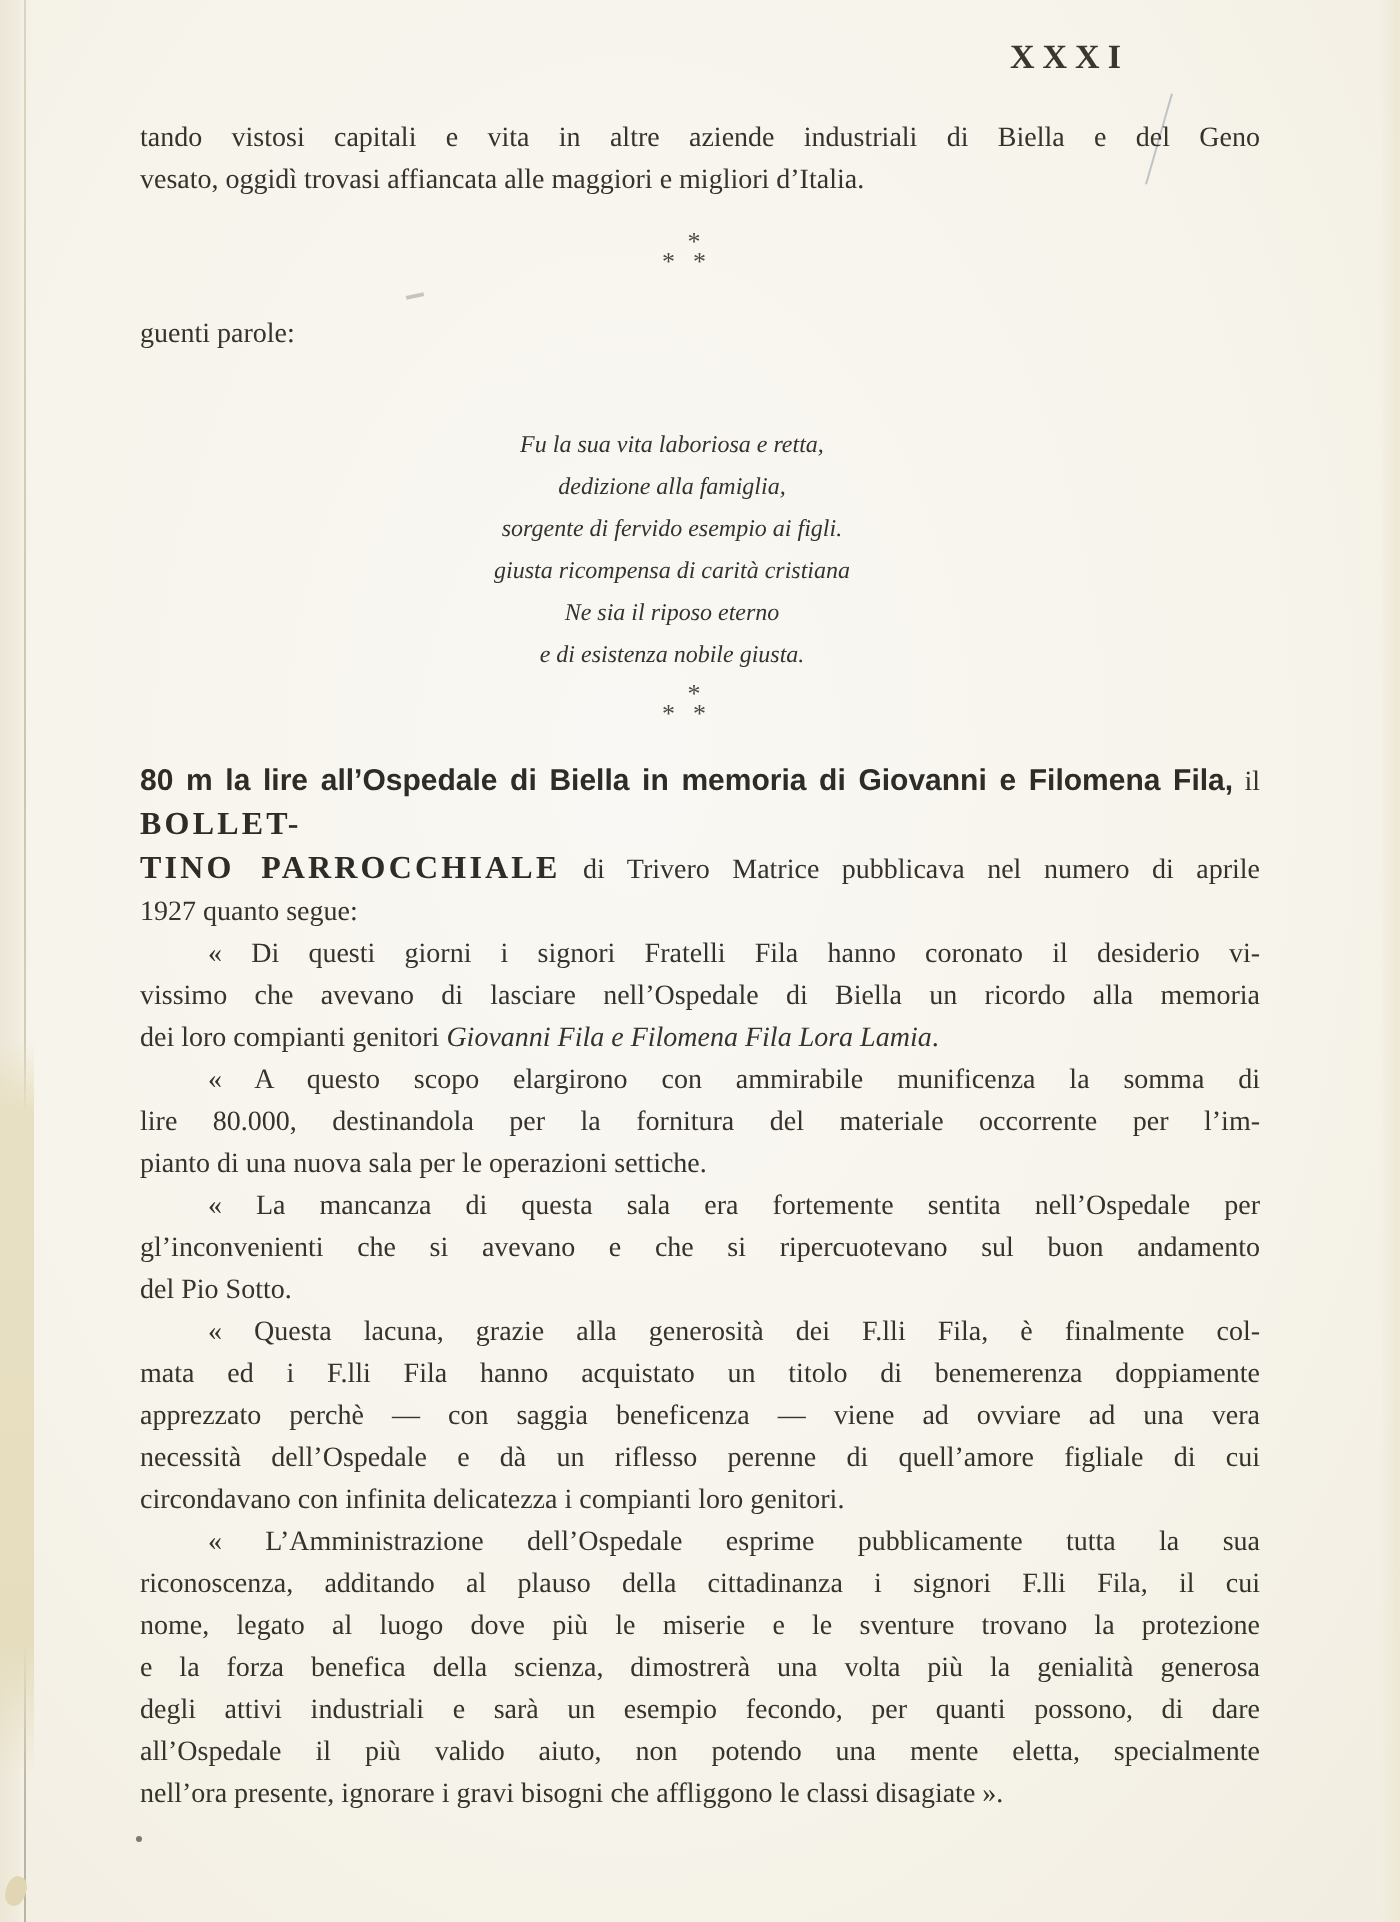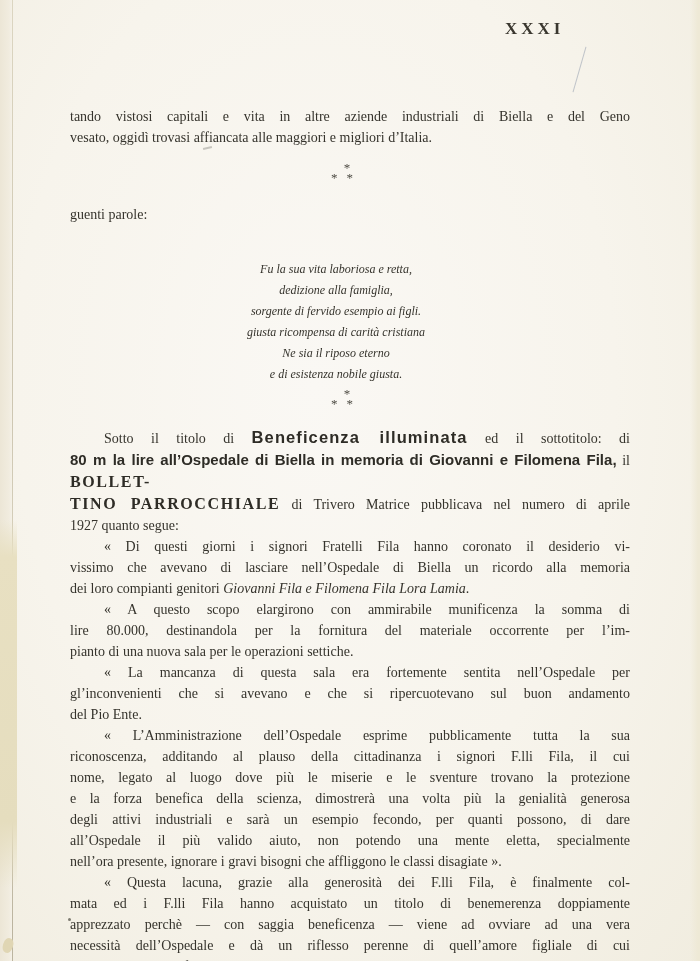--- a/index.html
+++ b/index.html
@@ -39,21 +39,21 @@
   .speck { position:absolute; left:68px; top:918px; width:3px; height:3px; border-radius:50%; background:#7d7a70; z-index:1; }
   .smudge { position:absolute; left:203px; top:147px; width:9px; height:2px; background:rgba(105,105,100,.35); transform:rotate(-12deg); z-index:1; }
   .crease-notch { position:absolute; left:3px; top:938px; width:10px; height:15px; background:#e0d6b4; border-radius:45%; transform:rotate(18deg); z-index:1; }
 
   
   .content { position:absolute; left:70px; top:0; width:560px; z-index:2; }
   .pagenum {
     position:absolute; left:505px; top:19px; width:120px;
     font-size:17px; font-weight:bold; letter-spacing:4px; color:#3a372f;
   }
-  .block { position:absolute; left:0; width:560px;margin-top:47px; }
+  .block { position:absolute; left:0; width:560px; }
   .para { font-size:14px; line-height:21px; }
   .line { display:block; text-align:justify; text-align-last:justify; }
   .line.last { text-align-last:left; }
   .line.indent { padding-left:34px; }
   .pos-intro     { top:59px; }
   .pos-divider1  { top:116px; }
   .pos-funerali  { top:157px; }
   .pos-verse     { top:212px; }
   .pos-divider2  { top:342px; }
   .pos-main      { top:380px; }
@@ -115,54 +115,53 @@
     <div class="block pos-divider2">
       <div class="asterism">
         <span class="ast-top">*</span>
         <span class="ast-bottom"><span>*</span><span>*</span></span>
       </div>
     </div>
 
     <div class="block pos-main">
 
       <p class="para">
-        <span class="line indent"><span>Sotto il titolo di </span><span class="bold-title">Beneficenza illuminata</span><span> ed il sottotitolo: di</span></span>
         <span class="line"><span class="bold-sans">80 m la lire all’Ospedale di Biella in memoria di Giovanni e Filomena Fila,</span><span> il </span><span class="caps">BOLLET-</span></span>
         <span class="line"><span class="caps">TINO PARROCCHIALE</span><span> di Trivero Matrice pubblicava nel numero di aprile</span></span>
         <span class="line last">1927 quanto segue:</span>
       </p>
 
       <p class="para">
         <span class="line indent">« Di questi giorni i signori Fratelli Fila hanno coronato il desiderio vi-</span>
         <span class="line">vissimo che avevano di lasciare nell’Ospedale di Biella un ricordo alla memoria</span>
         <span class="line last"><span>dei loro compianti genitori </span><em>Giovanni Fila e Filomena Fila Lora Lamia</em><span>.</span></span>
       </p>
 
       <p class="para">
           <span class="line indent">« A questo scopo elargirono con ammirabile munificenza la somma di</span>
           <span class="line">lire 80.000, destinandola per la fornitura del materiale occorrente per l’im-</span>
           <span class="line last">pianto di una nuova sala per le operazioni settiche.</span>
         </p>
       <p class="para">
           <span class="line indent">« La mancanza di questa sala era fortemente sentita nell’Ospedale per</span>
           <span class="line">gl’inconvenienti che si avevano e che si ripercuotevano sul buon andamento</span>
-          <span class="line last">del Pio Ente.</span>
+          <span class="line last">del Pio Sotto.</span>
+        </p>
+      <p class="para">
+          <span class="line indent">« Questa lacuna, grazie alla generosità dei F.lli Fila, è finalmente col-</span>
+          <span class="line">mata ed i F.lli Fila hanno acquistato un titolo di benemerenza doppiamente</span>
+          <span class="line">apprezzato perchè — con saggia beneficenza — viene ad ovviare ad una vera</span>
+          <span class="line">necessità dell’Ospedale e dà un riflesso perenne di quell’amore figliale di cui</span>
+          <span class="line last">circondavano con infinita delicatezza i compianti loro genitori.</span>
         </p>
       <p class="para">
           <span class="line indent">« L’Amministrazione dell’Ospedale esprime pubblicamente tutta la sua</span>
           <span class="line">riconoscenza, additando al plauso della cittadinanza i signori F.lli Fila, il cui</span>
           <span class="line">nome, legato al luogo dove più le miserie e le sventure trovano la protezione</span>
           <span class="line">e la forza benefica della scienza, dimostrerà una volta più la genialità generosa</span>
           <span class="line">degli attivi industriali e sarà un esempio fecondo, per quanti possono, di dare</span>
           <span class="line">all’Ospedale il più valido aiuto, non potendo una mente eletta, specialmente</span>
           <span class="line last">nell’ora presente, ignorare i gravi bisogni che affliggono le classi disagiate ».</span>
         </p>
-      <p class="para">
-          <span class="line indent">« Questa lacuna, grazie alla generosità dei F.lli Fila, è finalmente col-</span>
-          <span class="line">mata ed i F.lli Fila hanno acquistato un titolo di benemerenza doppiamente</span>
-          <span class="line">apprezzato perchè — con saggia beneficenza — viene ad ovviare ad una vera</span>
-          <span class="line">necessità dell’Ospedale e dà un riflesso perenne di quell’amore figliale di cui</span>
-          <span class="line last">circondavano con infinita delicatezza i compianti loro genitori.</span>
-        </p>
 
     </div>
   </div>
 </div>
 
 </body></html>

